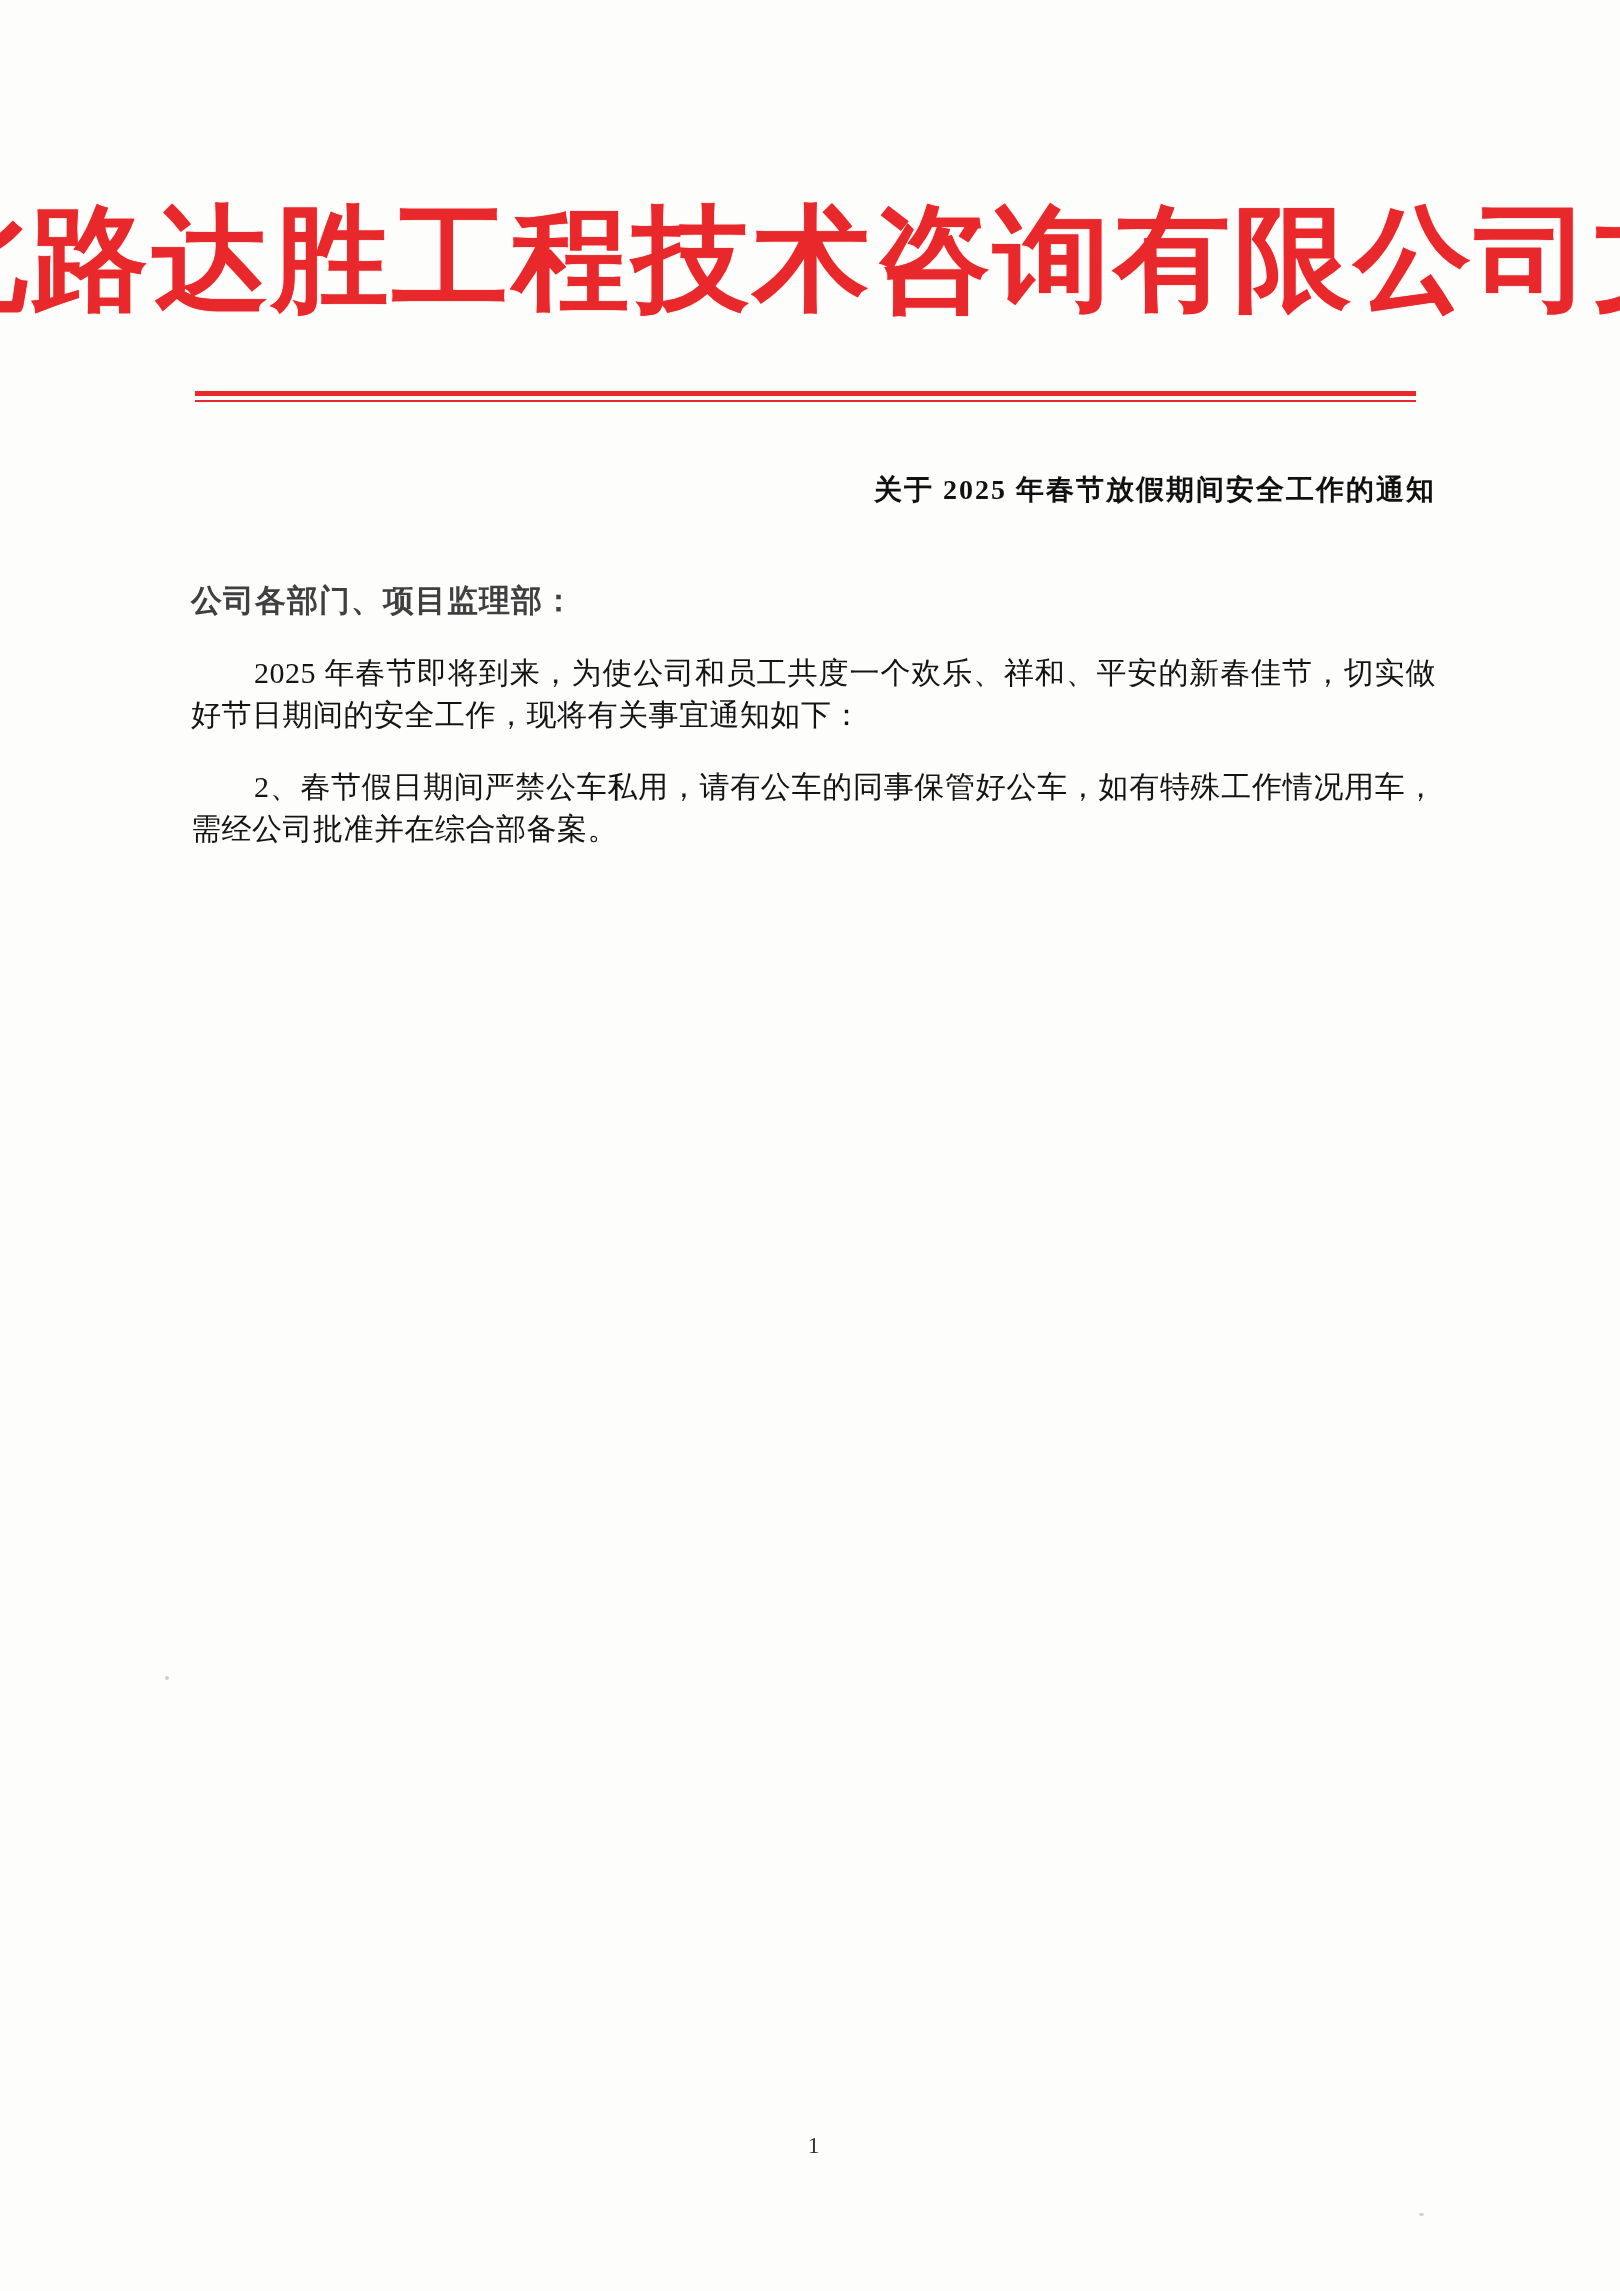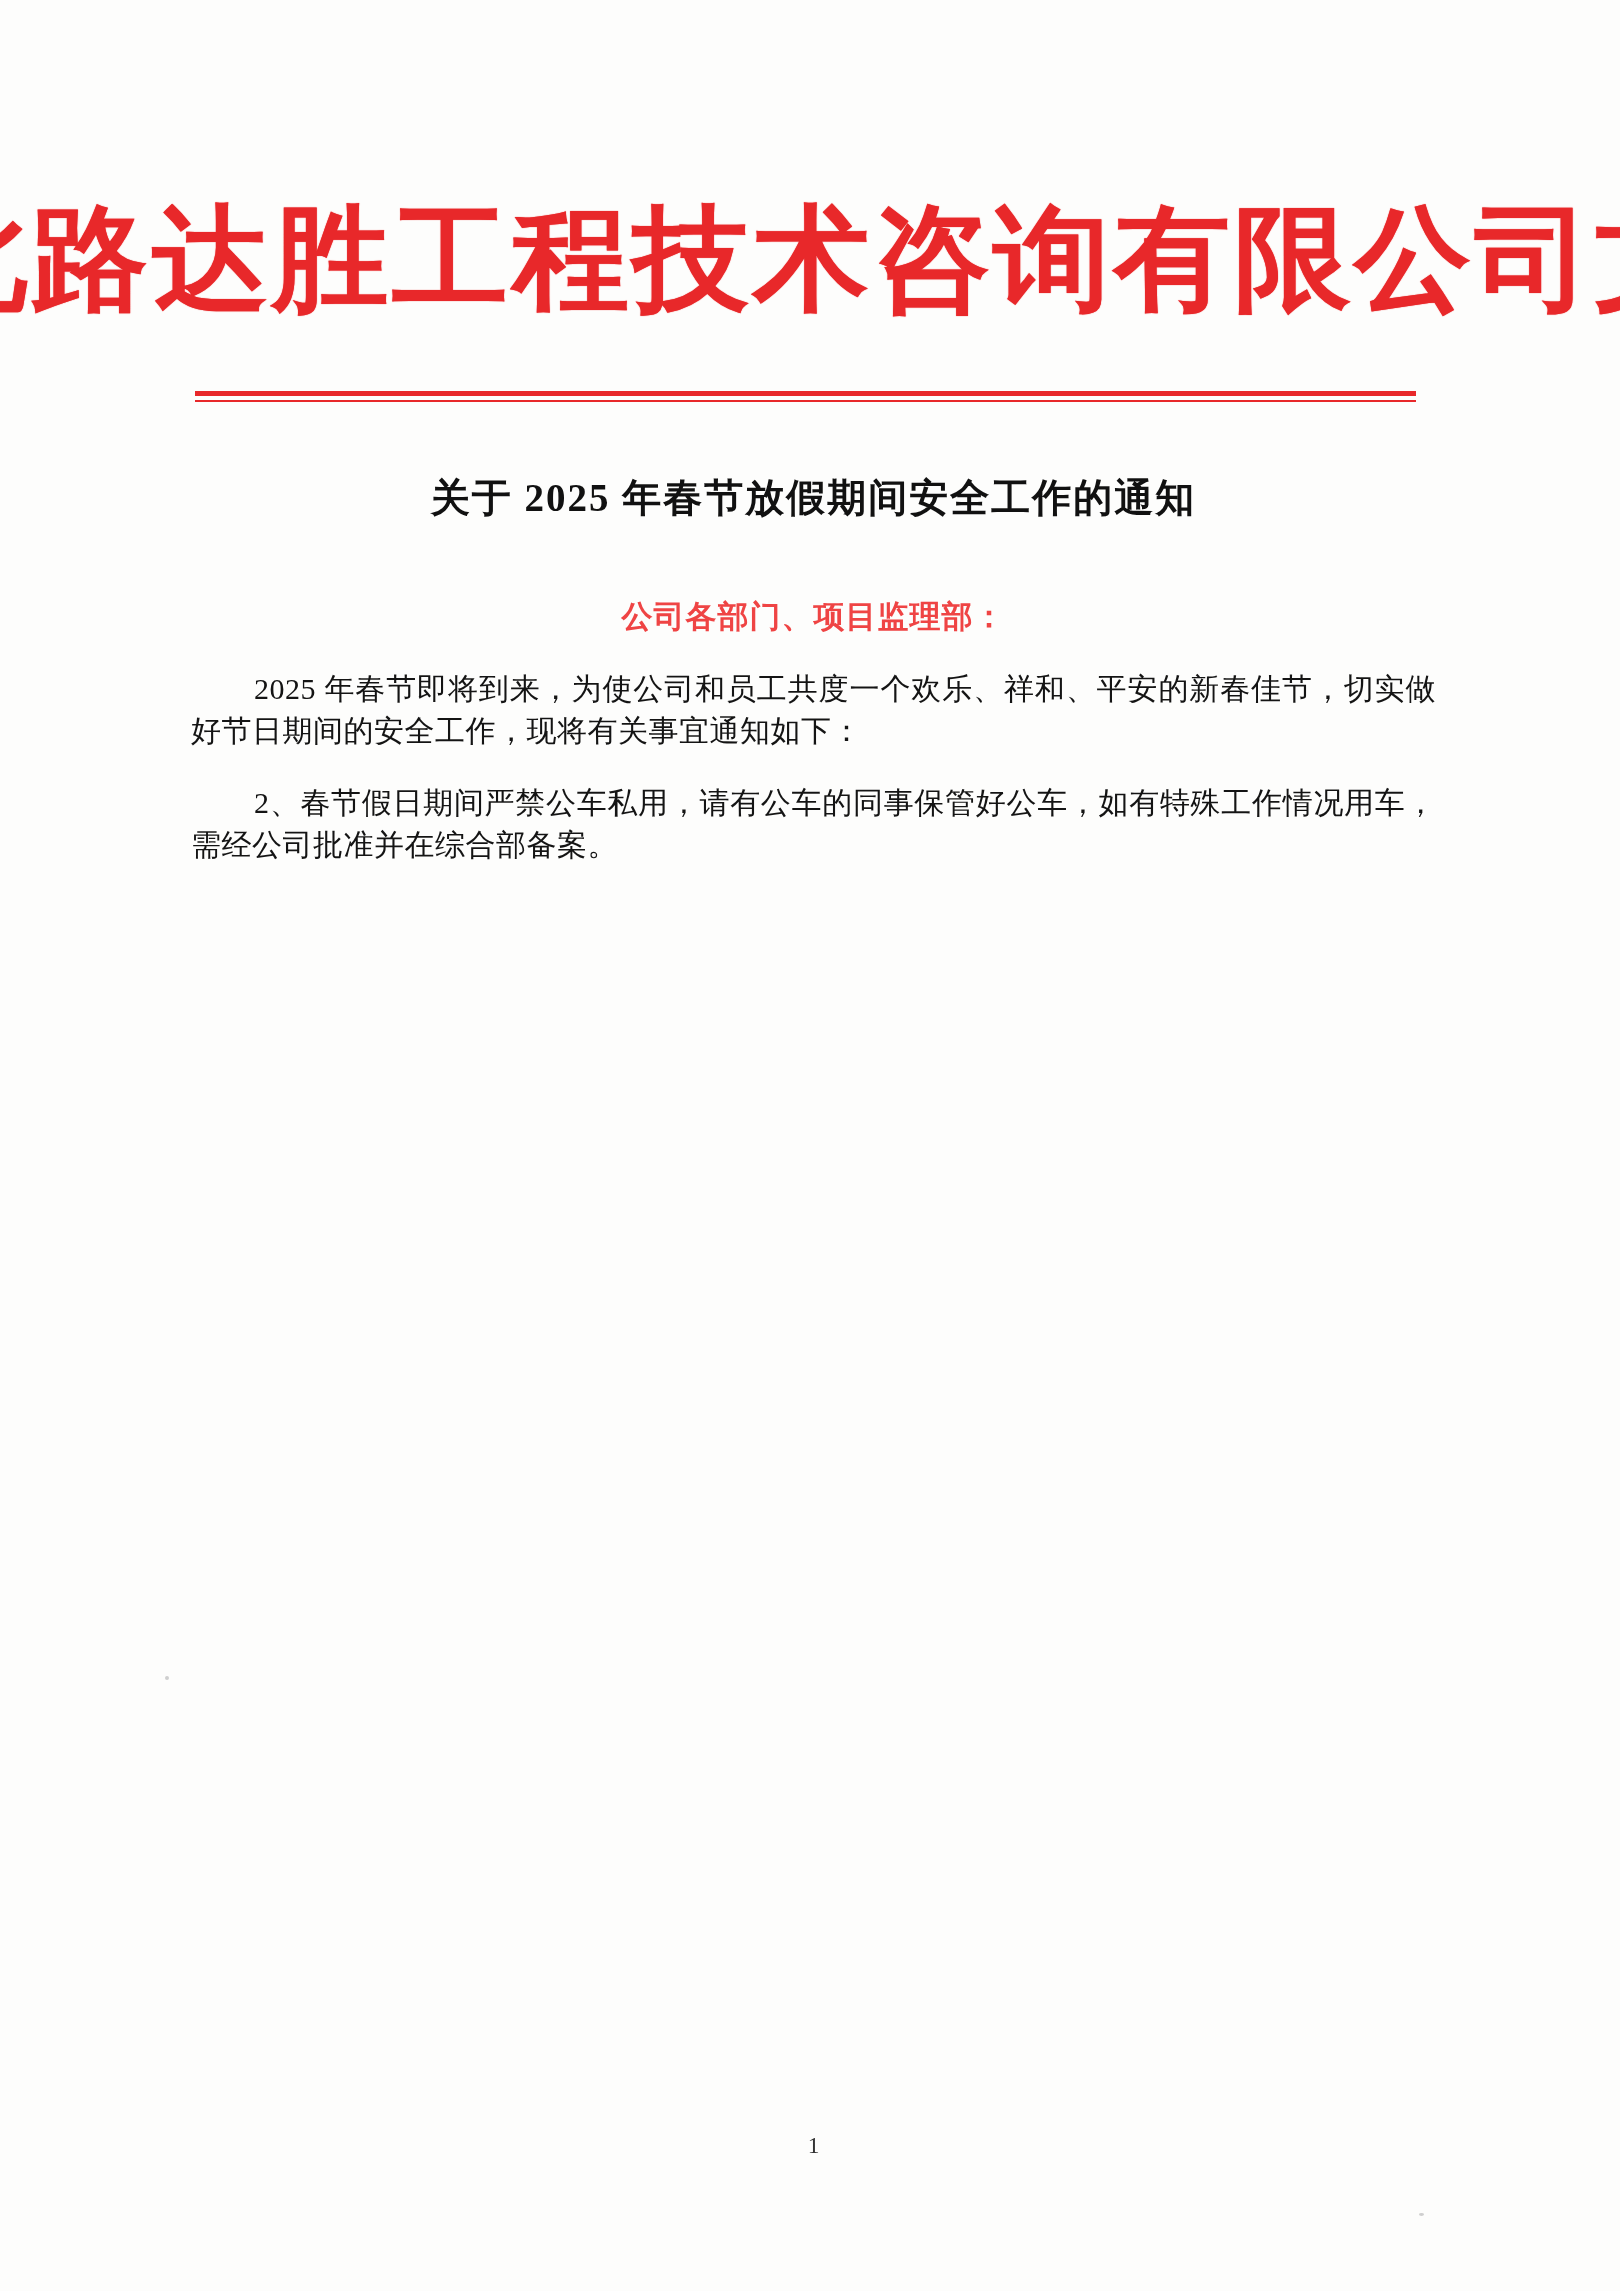--- a/index.html
+++ b/index.html
@@ -82,36 +82,35 @@
   .red-rules .gap {
     height: 3.9px;
   }
   .red-rules .thin {
     height: 2px;
     background: #e8282a;
   }
 
   
   .doc-title {
-    text-align: center;
+    text-align: right;
     margin-top: 69px;
-    font-size: 39px;
+    font-size: 28px;
     font-weight: bold;
     letter-spacing: 2px;
     color: #111;
   }
 
   
   .salutation {
     margin-top: 71px;
     font-size: 31px;
     font-weight: bold;
     letter-spacing: 1px;
-    color: #ef4444;
-    text-align: center;
+    color: #404040;
   }
 
   
   .body-text {
     margin-top: 25.5px;
   }
   .para {
     font-size: 30px;
     line-height: 42px;
     text-align: justify;

